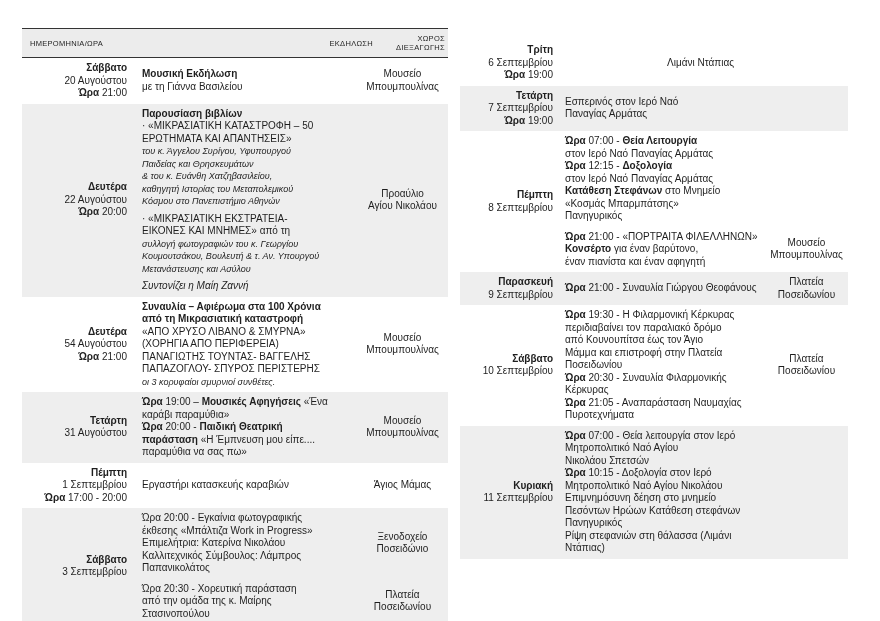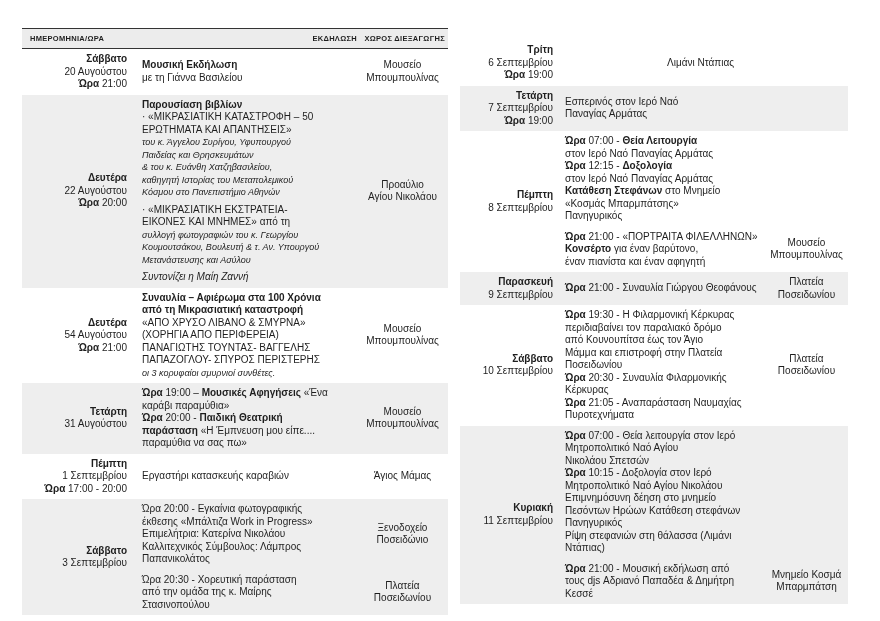--- a/index.html
+++ b/index.html
@@ -12,21 +12,21 @@
   .page{flex:none;}
   .t-left{width:426px;}
   .t-right{width:388px;margin-top:12px;}
 
   
   .thead{
     display:flex;align-items:center;
     background:#ececec;
     border-top:1px solid #333;border-bottom:1px solid #333;
     padding:5px 0;
-    font-size:7.5px;font-weight:bold;letter-spacing:.3px;line-height:9px;
+    font-size:7.5px;font-weight:normal;letter-spacing:.3px;line-height:9px;gap:16px;
   }
   .h-date{width:105px;text-align:left;padding-left:8px;box-sizing:border-box;}
   .h-event{width:230px;text-align:right;}
   .h-loc{flex:1;text-align:right;padding-right:3px;}
 
   
   .trow{display:flex;align-items:center;padding:4px 0;}
   .trow.shaded{background:#eeeeee;}
   .date-cell{flex:none;text-align:right;}
   .t-left .date-cell{width:105px;}
@@ -270,24 +270,17 @@
 Νικολάου Σπετσών
 </span><span class="b">Ώρα</span><span> 10:15 - Δοξολογία στον Ιερό
 Μητροπολιτικό Ναό Αγίου Νικολάου
 Επιμνημόσυνη δέηση στο μνημείο
 Πεσόντων Ηρώων Κατάθεση στεφάνων
 Πανηγυρικός
 Ρίψη στεφανιών στη θάλασσα (Λιμάνι
 Ντάπιας)</span></div></div>
               <div class="loc-cell"></div>
             </div>
-            <div class="sub">
-              <div class="event-cell"><div class="para"><span class="b">Ώρα</span><span> 21:00 - Μουσική εκδήλωση  από
-τους djs Αδριανό Παπαδέα &amp; Δημήτρη
-Κεσσέ</span></div></div>
-              <div class="loc-cell">Μνημείο Κοσμά
-Μπαρμπάτση</div>
-            </div>
           </div>
         </div>
       </div>
   </section>
 </div>
 
 </body></html>

